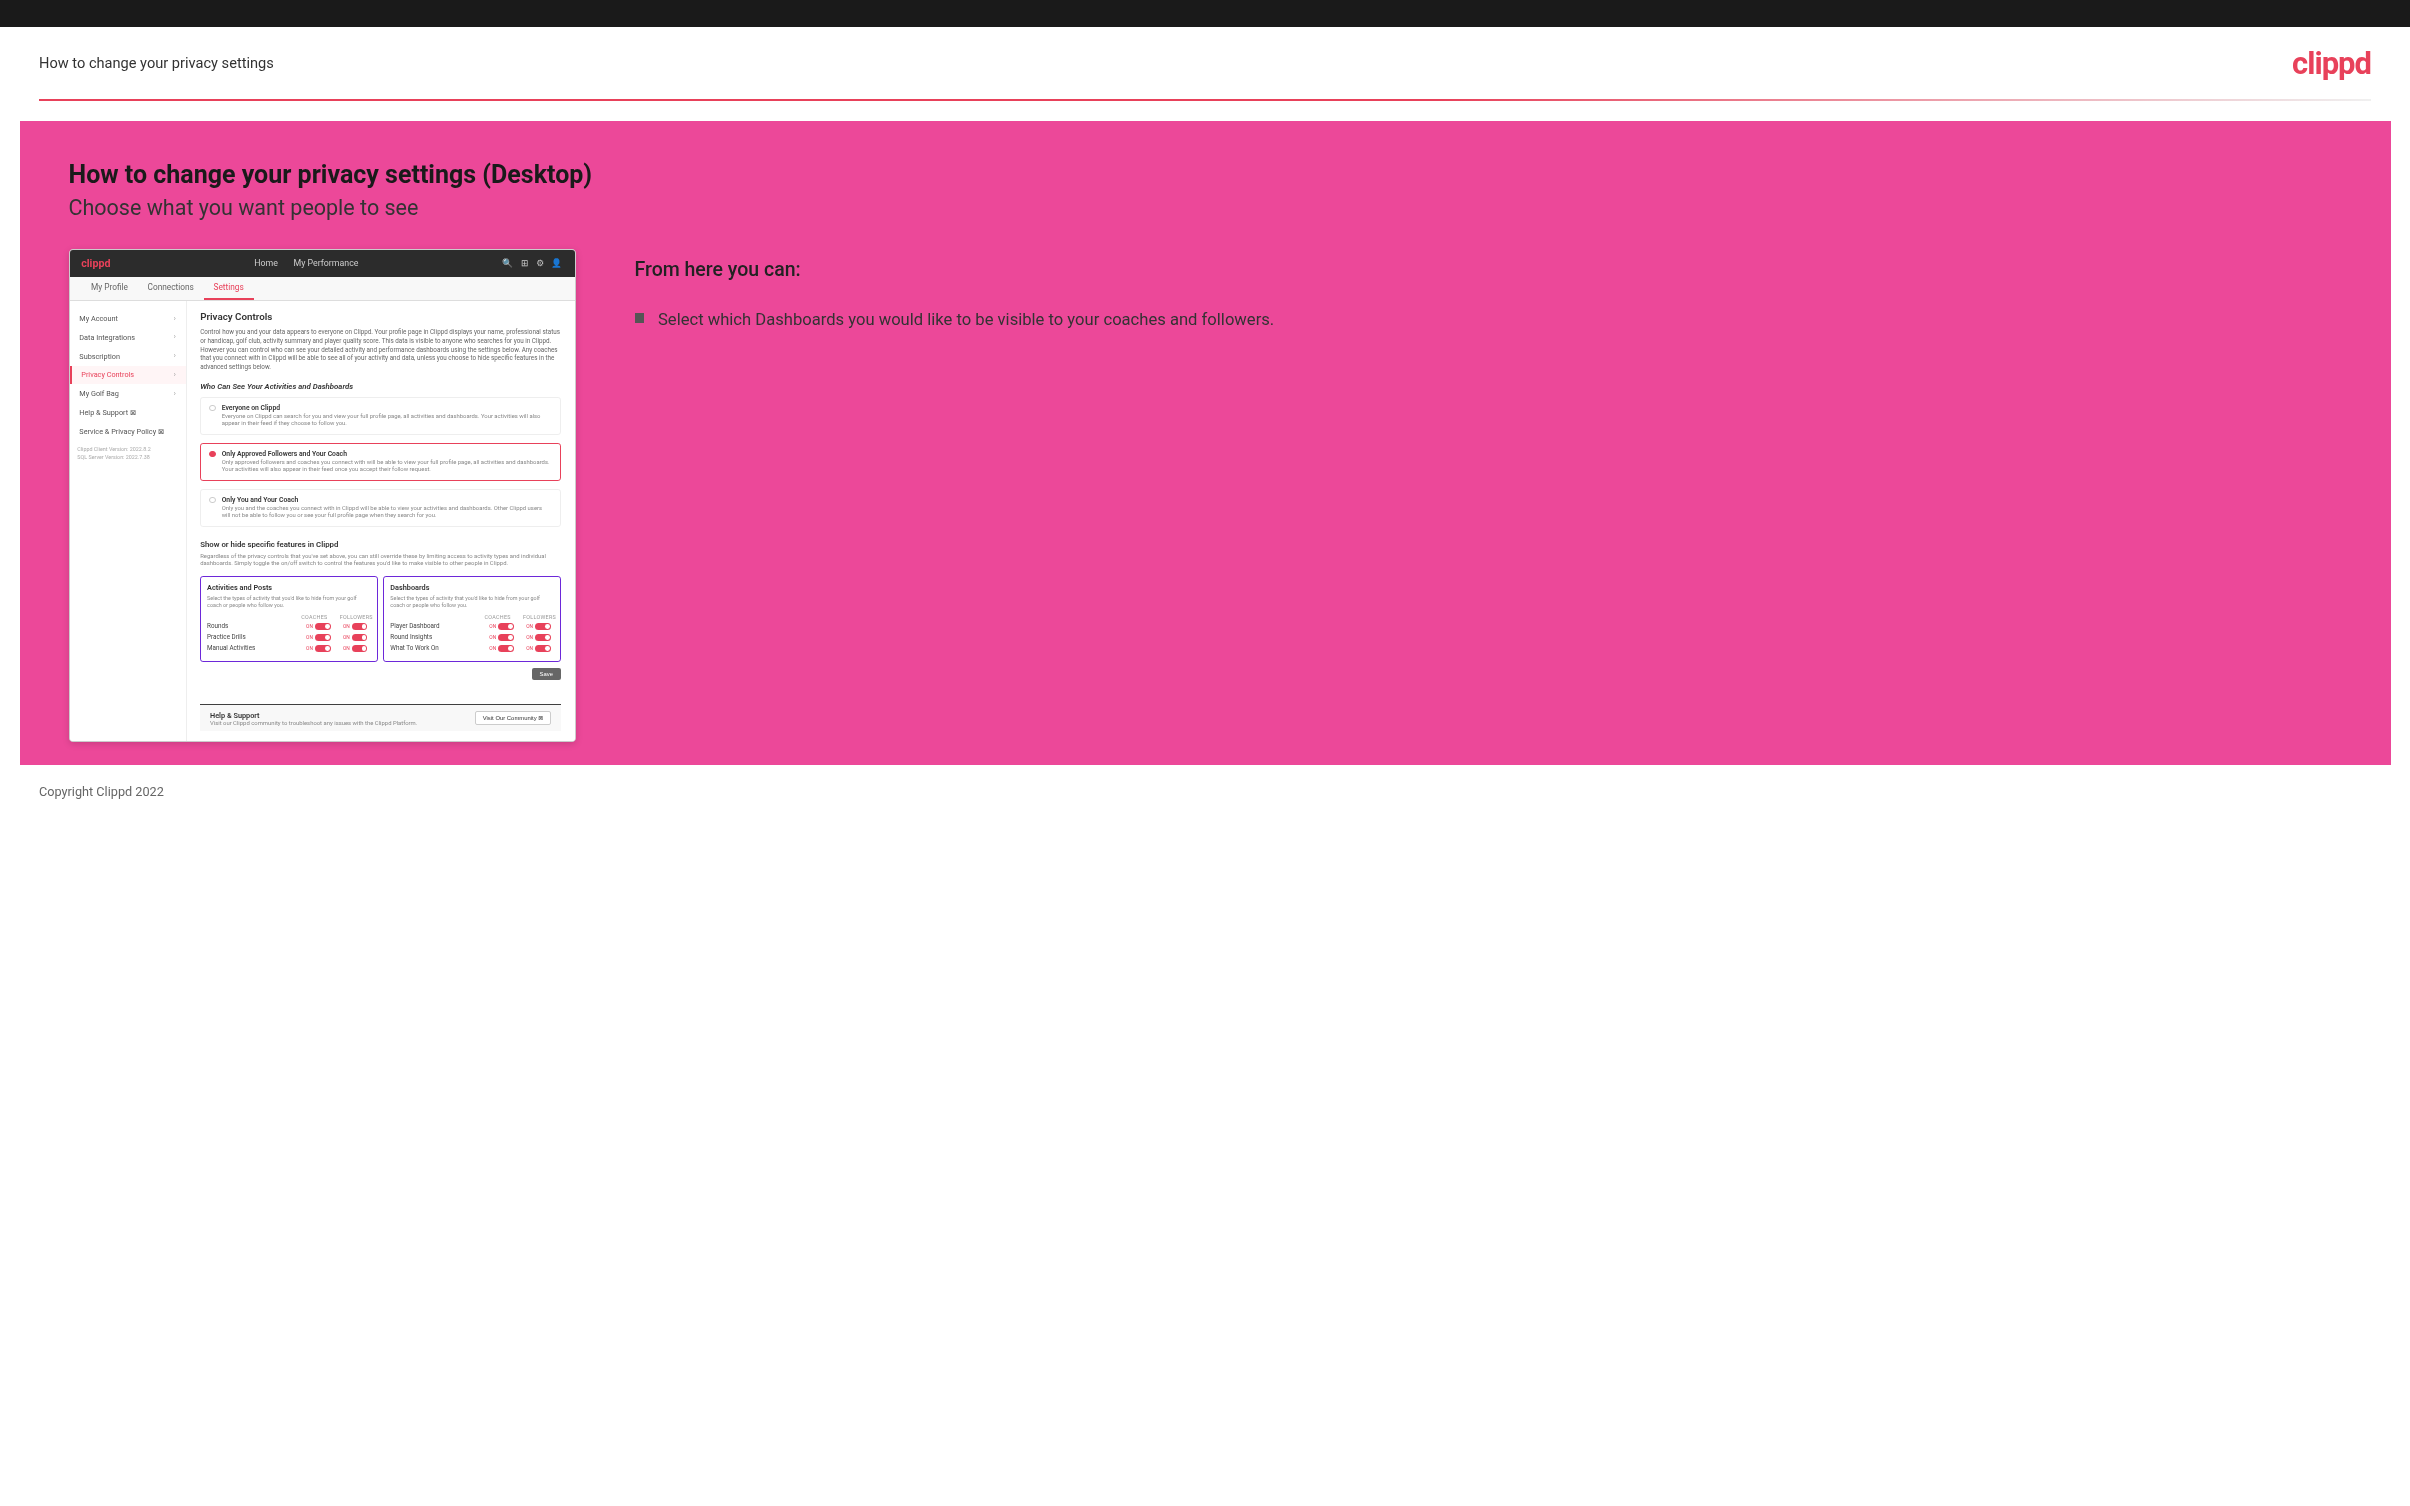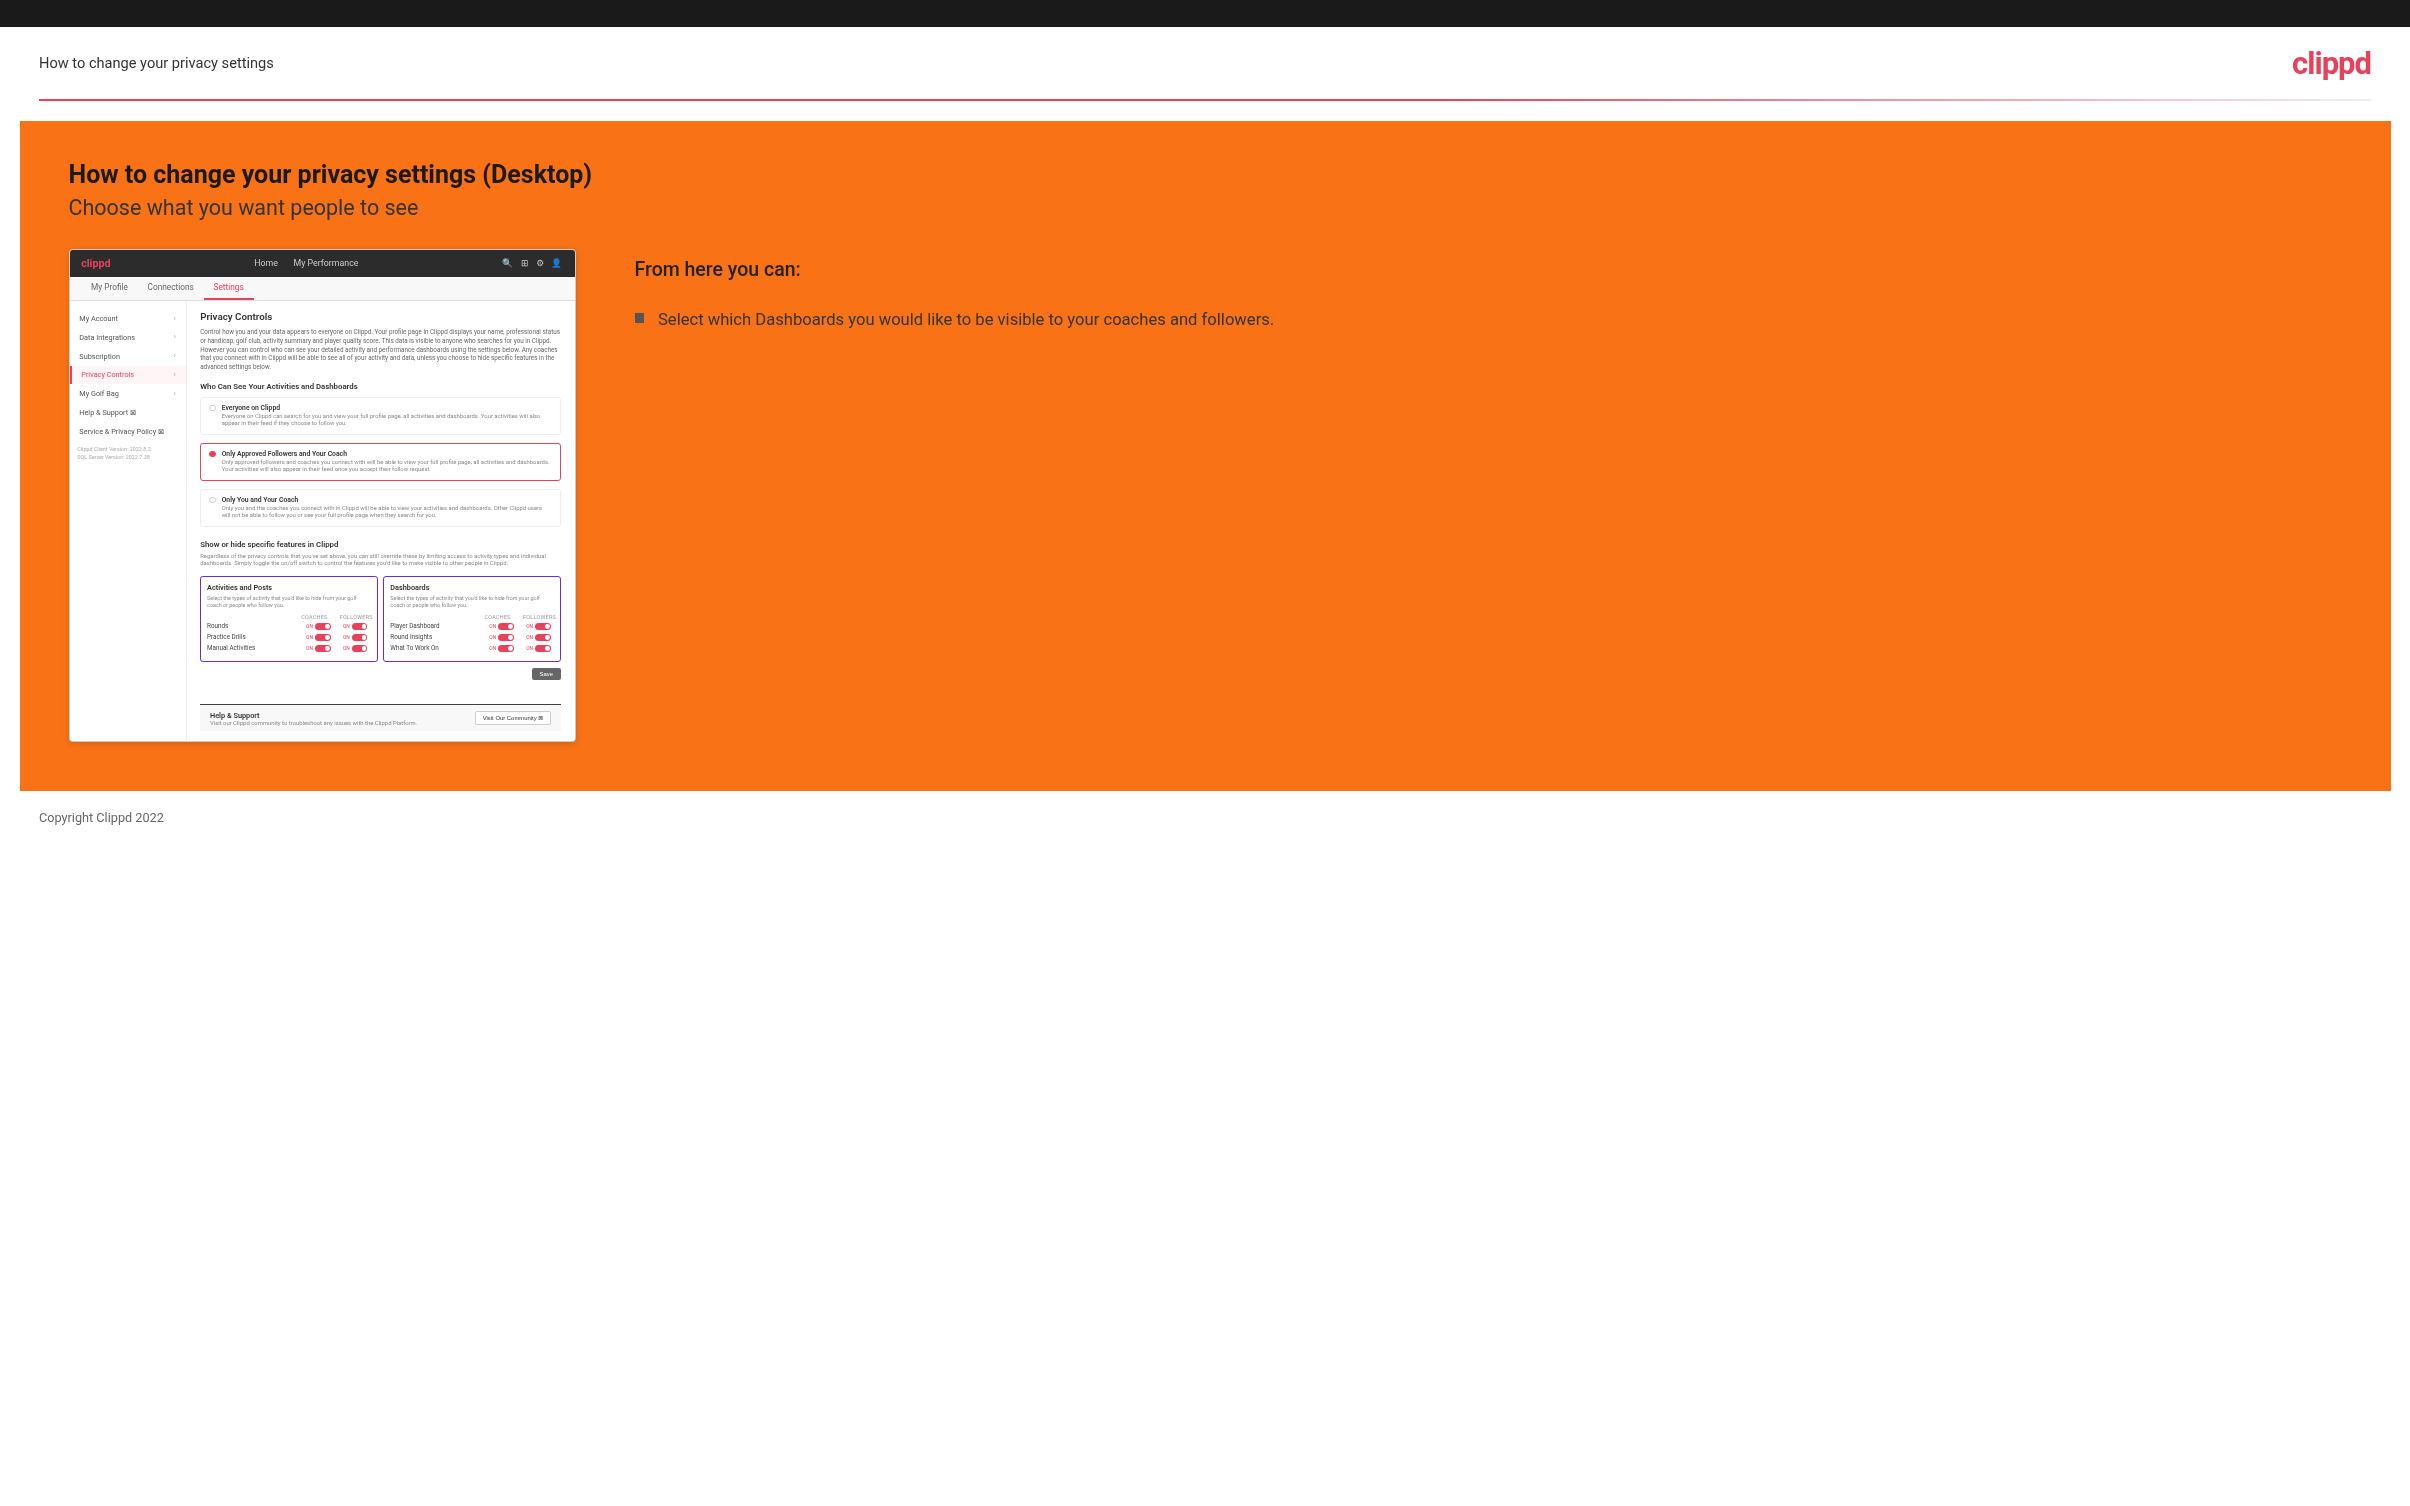--- a/index.html
+++ b/index.html
@@ -38,23 +38,23 @@
 
     
     .header-divider {
       height: 2px;
       background: linear-gradient(to right, #e8415a 60%, #f0f0f0 100%);
       margin: 0 39px;
     }
 
     
     .main-content {
-      background: #f97316;
+      background: #ec4899;
       margin: 19.5px 19.5px 0 19.5px;
-      padding: 39px 49px 49px 49px;
+      padding: 39px 49px 23px 49px;
       min-height: 644px;
     }
 
     .page-heading {
       font-size: 25px;
       font-weight: 700;
       color: #1a1a1a;
       margin-bottom: 5.9px;
     }
     .page-subheading {
@@ -180,20 +180,21 @@
       color: #666;
       line-height: 1.4;
       margin-bottom: 9.8px;
     }
 
     .section-heading {
       font-size: 7.8px;
       font-weight: 600;
       color: #333;
       margin-bottom: 5.9px;
+      font-style: italic;
     }
 
     .radio-option {
       display: flex;
       gap: 5.9px;
       margin-bottom: 7.8px;
       padding: 5.9px 7.8px;
       border: 1px solid #eee;
       border-radius: 2.9px;
     }

